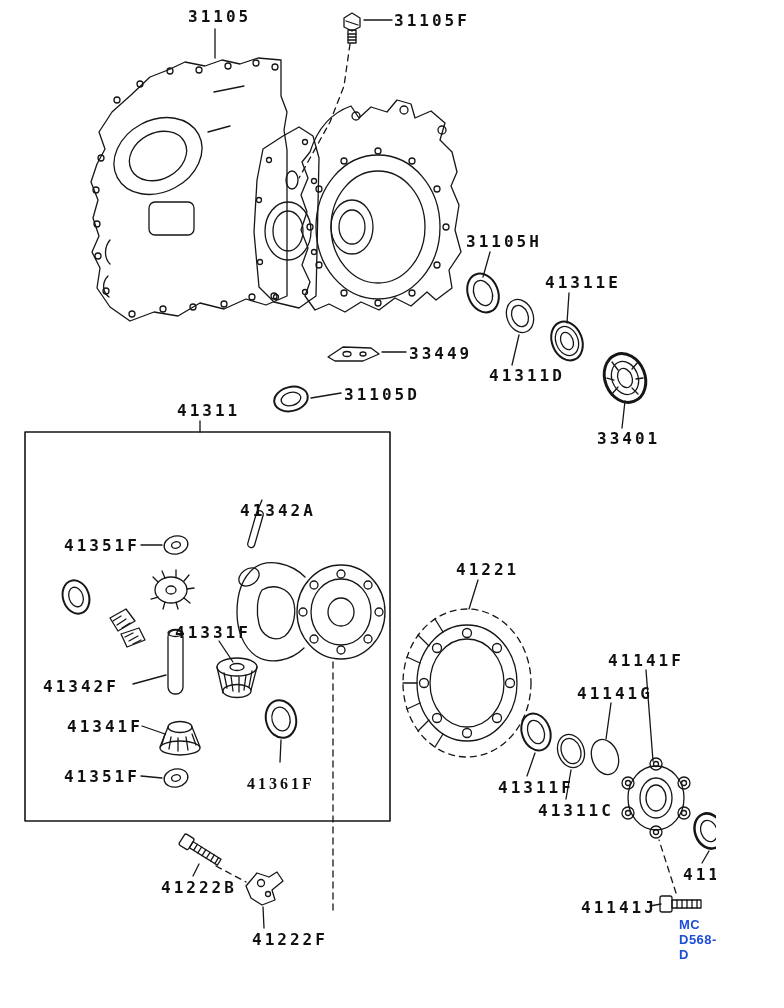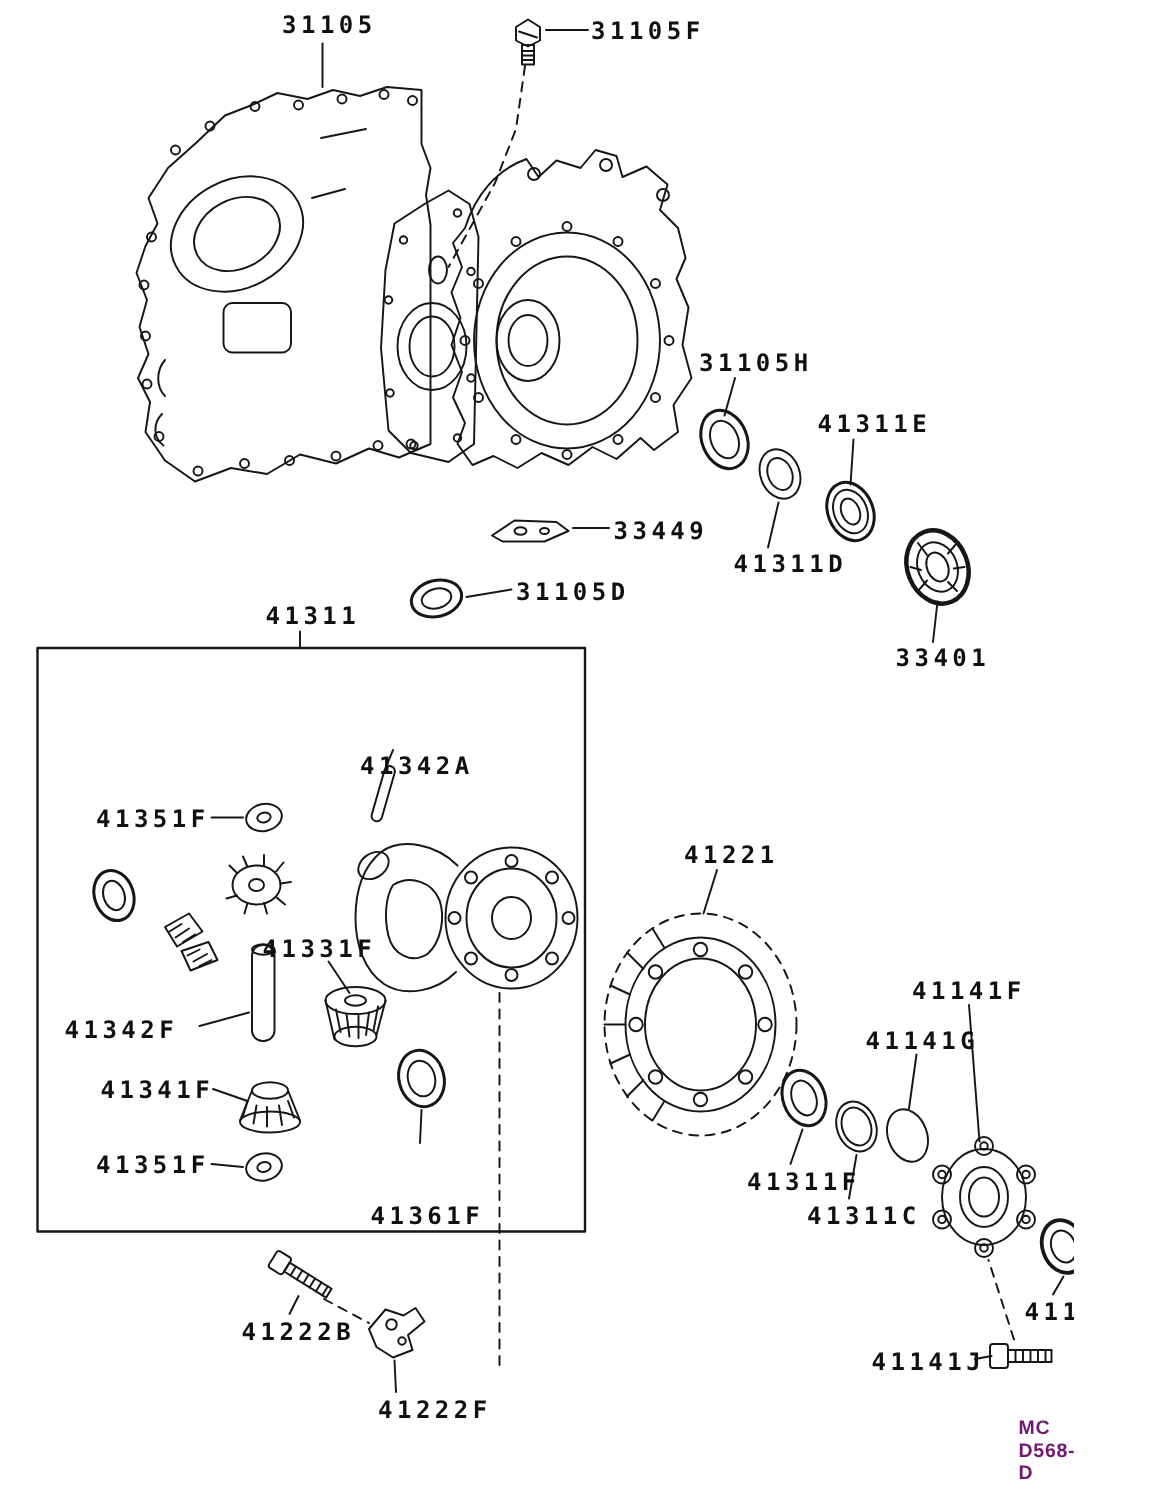--- a/index.html
+++ b/index.html
@@ -17,26 +17,26 @@
     font-weight: bold;
     font-size: 16px;
     letter-spacing: 3px;
     color: #101010;
     white-space: nowrap;
     line-height: 1.1;
   }
   .diagram-code {
     position: absolute;
     left: 679px;
-    top: 944px;
+    top: 917px;
     font-family: "Liberation Sans", sans-serif;
     font-weight: bold;
     font-size: 13px;
     letter-spacing: 0.5px;
-    color: #701a75;
+    color: #1d4ed8;
   }
 </style>
 </head>
 <body>
 
 <div class="stage">
 
   <svg class="art" width="784" height="1008" viewBox="0 0 784 1008" xmlns="http://www.w3.org/2000/svg">
     <g stroke="#161616" fill="none" stroke-width="1.3" stroke-linecap="round" stroke-linejoin="round">
 
@@ -320,21 +320,21 @@
       <div class="part-label" style="left: 597px; top: 430px;">33401</div>
       <div class="part-label" style="left: 409px; top: 345px;">33449</div>
       <div class="part-label" style="left: 344px; top: 386px;">31105D</div>
       <div class="part-label" style="left: 177px; top: 402px;">41311</div>
       <div class="part-label" style="left: 240px; top: 482px; margin-top: 20px;">41342A</div>
       <div class="part-label" style="left: 64px; top: 537px;">41351F</div>
       <div class="part-label" style="left: 175px; top: 624px;">41331F</div>
       <div class="part-label" style="left: 43px; top: 678px;">41342F</div>
       <div class="part-label" style="left: 67px; top: 718px;">41341F</div>
       <div class="part-label" style="left: 64px; top: 768px;">41351F</div>
-      <div class="part-label" style="left: 247px; top: 802px;">41361F</div>
+      <div class="part-label" style="left: 247px; top: 775px; font-family: Liberation Serif, serif;">41361F</div>
       <div class="part-label" style="left: 456px; top: 561px;">41221</div>
       <div class="part-label" style="left: 608px; top: 652px;">41141F</div>
       <div class="part-label" style="left: 577px; top: 685px; text-align: right;">41141G</div>
       <div class="part-label" style="left: 498px; top: 779px; text-align: right;">41311F</div>
       <div class="part-label" style="left: 538px; top: 802px;">41311C</div>
       <div class="part-label" style="left: 683px; top: 866px;">41141H</div>
       <div class="part-label" style="left: 581px; top: 899px;">41141J</div>
       <div class="part-label" style="left: 161px; top: 879px;">41222B</div>
       <div class="part-label" style="left: 236px; top: 931px; margin-left: 16px;">41222F</div>
     </div>

